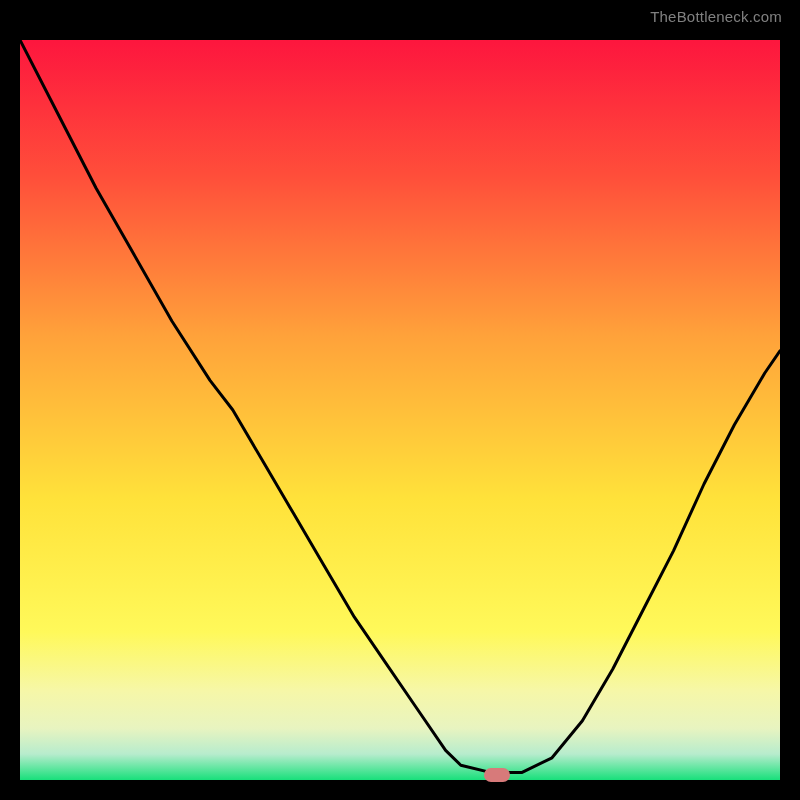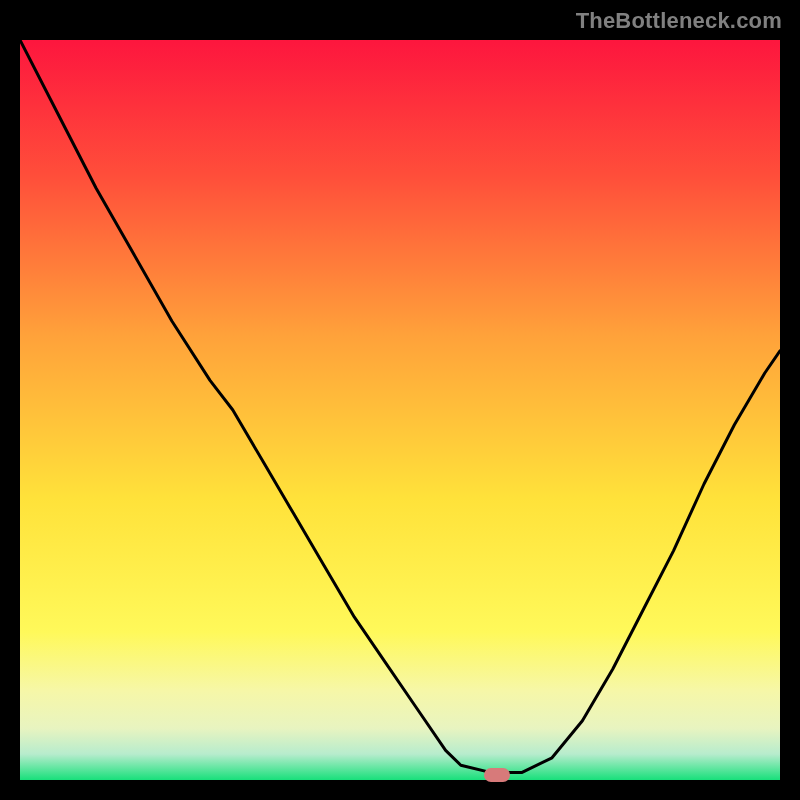--- a/index.html
+++ b/index.html
@@ -23,22 +23,22 @@
     left: 20px;
     top: 40px;
     width: 760px;
     height: 740px;
   }
   .watermark {
     position: absolute;
     top: 8px;
     right: 18px;
     font-family: Arial, Helvetica, sans-serif;
-    font-size: 22px;
-    font-weight: 700;
+    font-size: 15px;
+    font-weight: 400;
     color: #808080;
     letter-spacing: 0.2px;
   }
   svg.gradient {
     position: absolute;
     left: 0; top: 0;
     width: 760px;
     height: 740px;
   }
   svg.curve {

